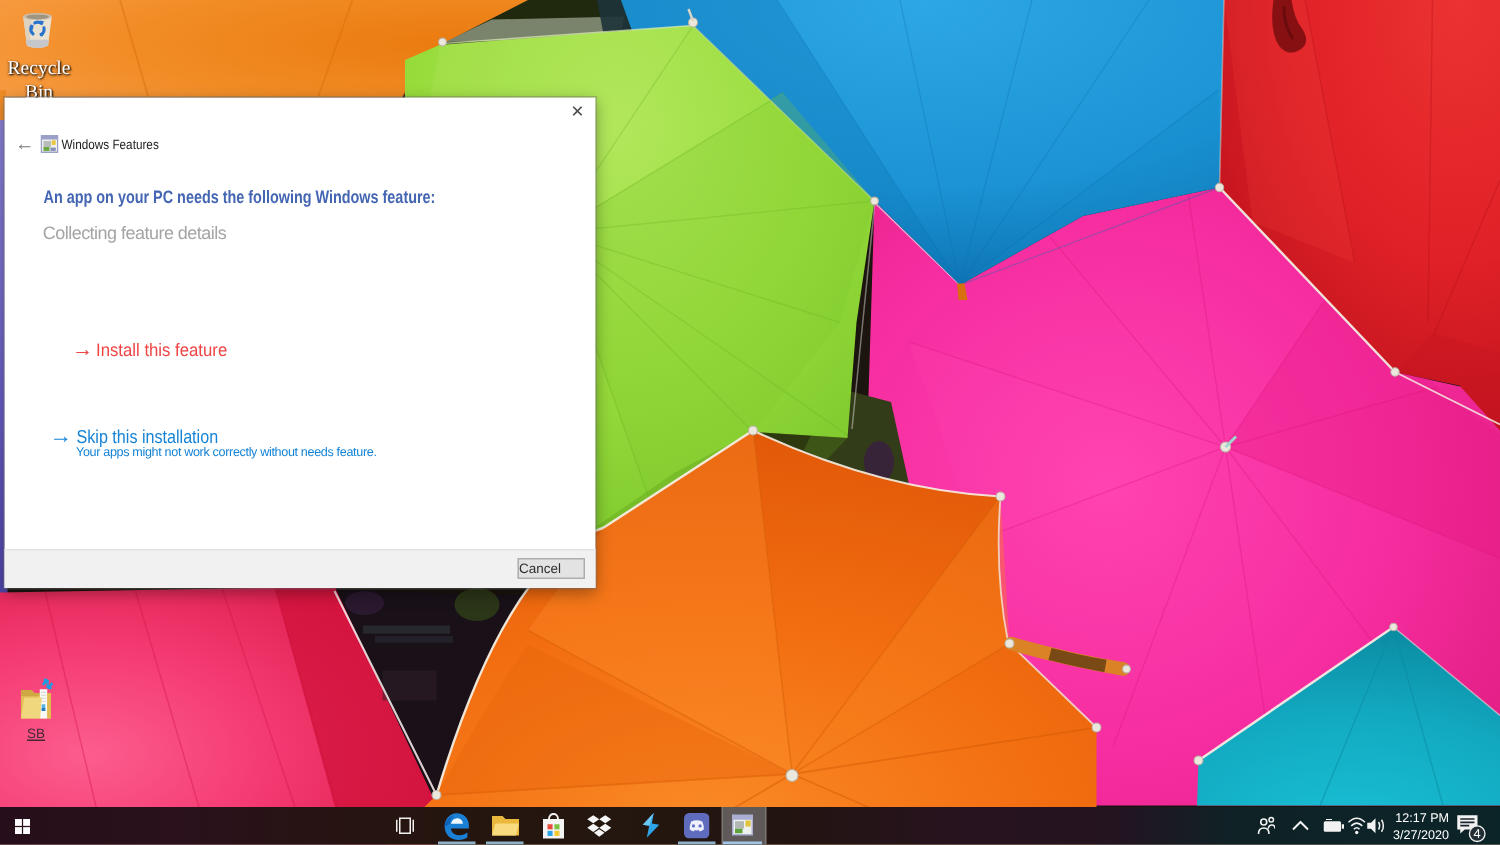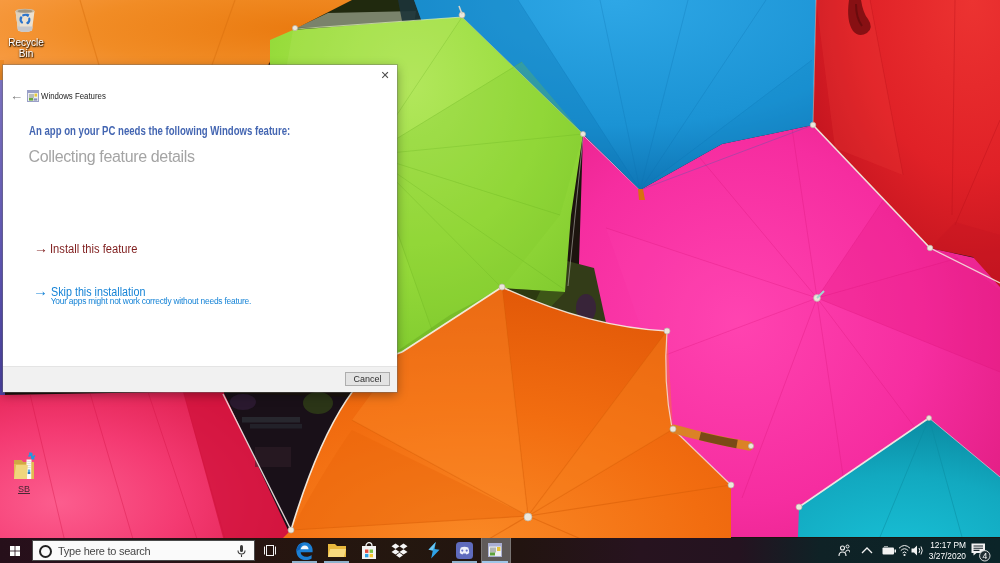--- a/index.html
+++ b/index.html
@@ -13,35 +13,35 @@
     box-shadow:0 3px 10px rgba(0,0,0,.35);outline:1px solid rgba(110,110,110,.4);}
   #dlg .x{position:absolute;right:4px;top:3px;width:16px;height:14px;color:#4d4d4d;
     font-size:11px;line-height:14px;text-align:center;}
   #ttl{position:absolute;left:0;top:25px;height:14px;width:100%;}
   #back{position:absolute;left:7px;top:-2.5px;color:#7a7a7a;font-size:13px;}
   #wficon{position:absolute;left:24px;top:0px;}
   #ttxt{position:absolute;left:38px;top:1px;font-size:9px;color:#1b1b1b;white-space:nowrap;
     transform:scaleX(.87);transform-origin:0 50%;}
   #head{position:absolute;left:25.5px;top:58.5px;font-size:12px;color:#4466b2;
     font-weight:bold;white-space:nowrap;transform:scaleX(.8);transform-origin:0 50%;}
-  #coll{position:absolute;left:25.5px;top:82.5px;font-size:16px;color:#a4a4a4;
+  #coll{position:absolute;left:25.5px;top:82.5px;font-size:12px;color:#a4a4a4;
     letter-spacing:-0.35px;}
   .act{position:absolute;font-size:12px;letter-spacing:-0.4px;white-space:nowrap;}
-  #inst{left:31px;top:159px;color:#7f1d1d;margin-top:16px;}
+  #inst{left:45px;top:159px;color:#ef4444;}
   #inst span{display:inline-block;margin-left:2px;letter-spacing:0;transform:scaleX(.93);transform-origin:0 50%;}
   #skip{left:30px;top:217px;color:#1583d6;font-size:12.5px;}
   #skip b{font-weight:normal;display:inline-block;margin-left:3px;letter-spacing:0;transform:scaleX(.86);transform-origin:0 50%;}
   .act i{font-style:normal;font-size:14px;letter-spacing:0;}
   #skip i{font-size:15px;color:#1583d6;}
   #skipsub{position:absolute;left:47.7px;top:231px;font-size:8.4px;color:#1583d6;
     letter-spacing:-0.22px;white-space:nowrap;}
   #foot{position:absolute;left:0;bottom:0;width:100%;height:25px;background:#f1f1f1;
     border-top:1px solid #e4e4e4;}
   #cancel{position:absolute;right:7px;top:5px;width:43px;height:12px;background:#e3e3e3;
-    border:1px solid #aeaeae;font-size:9px;color:#2e2e2e;text-align:center;
+    border:1px solid #aeaeae;font-size:9px;color:#2e2e2e;text-align:left;
     line-height:12px;}
   
   #tb{position:absolute;left:0;top:538px;width:1000px;height:25px;
     background:linear-gradient(90deg,#260f1a 0%,#2a111c 12%,#261410 24%,#24170f 40%,
       #221410 52%,#27131f 64%,#241320 74%,#0f2226 82%,#0b2428 100%);}
   #sbox{position:absolute;left:32px;top:2px;width:223px;height:21px;background:#fafafa;
     border:1px solid #4a4a4a;box-sizing:border-box;}
   #sbox .ring{position:absolute;left:6px;top:3.5px;width:9px;height:9px;border:2px solid #222;
     border-radius:50%;}
   #sbox .st{position:absolute;left:25px;top:3.5px;font-size:11px;color:#464646;
@@ -262,21 +262,21 @@
       <path d="M10,18.6 a4.6,4.6 0 0 1 -1,-5.2"></path>
       <path d="M11.2,11.3 a4.6,4.6 0 0 1 4.6,.3"></path>
       <path d="M17.3,14.6 a4.6,4.6 0 0 1 -1.8,4.6"></path>
     </g>
     <g fill="#2a74cc">
       <path d="M7.6,13.8 l2.8,-1.2 -.4,3.2 z"></path>
       <path d="M14.6,9.6 l3,.8 -2.3,2.3 z"></path>
       <path d="M17.2,17.2 l-.6,3.1 -2.5,-2 z"></path>
     </g>
   </svg>
-  <div class="lbl" style="left:0px;top:37px;width:52px;font-size:10px;">Recycle Bin</div>
+  <div class="lbl" style="left:0px;top:37px;width:52px;font-size:13px;font-family:Liberation Serif, serif;">Recycle Bin</div>
 
   <svg style="position:absolute;left:13px;top:452px" width="23" height="30" viewBox="0 0 23 30">
     <path d="M1,8 L8,8 L10,10 L21,10 L21,27 L1,27 Z" fill="#e2ba52"></path>
     <path d="M1,8 L8,8 L10,10 L21,10 L21,12 L1,12 Z" fill="#cfa844"></path>
     <path d="M13.5,7.5 L18.5,7.5 L18.5,27 L13.5,27 Z" fill="#fbfaf6"></path>
     <path d="M14.3,9.5 h3.4 M14.3,11.5 h3.4 M14.3,13.5 h3.4 M14.3,15.5 h3.4" stroke="#d4d4d0" stroke-width=".7"></path>
     <path d="M14.8,17.5 l2.4,0 0,4.5 -2.4,0 z" fill="#58b2e4"></path>
     <path d="M14.8,20 l2.4,0 0,2 -2.4,0 z" fill="#2a7cc0"></path>
     <path d="M1,27 L3,13 L14.8,13 L13.8,27 Z" fill="#f0d67c"></path>
     <path d="M18.5,10 L21,10 L21,27 L18.5,27 Z" fill="#e2ba52"></path>
@@ -311,29 +311,20 @@
       </div>
   </div>
 
   <div id="tb">
     <svg style="position:absolute;left:10px;top:7.5px" width="10" height="10" viewBox="0 0 12 12">
       <rect x="0" y="0" width="5.5" height="5.5" fill="#fff"></rect>
       <rect x="6.5" y="0" width="5.5" height="5.5" fill="#fff"></rect>
       <rect x="0" y="6.5" width="5.5" height="5.5" fill="#fff"></rect>
       <rect x="6.5" y="6.5" width="5.5" height="5.5" fill="#fff"></rect>
     </svg>
-    <div id="sbox">
-      <div class="ring"></div>
-      <div class="st">Type here to search</div>
-      <svg style="position:absolute;right:8px;top:4px" width="9" height="13" viewBox="0 0 9 13">
-        <rect x="3" y="0" width="3" height="7" rx="1.5" fill="#3a3a3a"></rect>
-        <path d="M1,5.5 a3.5,3.5 0 0 0 7,0" fill="none" stroke="#3a3a3a" stroke-width="1.1"></path>
-        <line x1="4.5" y1="9.5" x2="4.5" y2="12" stroke="#3a3a3a" stroke-width="1.1"></line>
-      </svg>
-    </div>
 
     <svg style="position:absolute;left:263px;top:6px" width="14" height="13" viewBox="0 0 14 13">
       <rect x="3.5" y="1.5" width="7" height="10" fill="none" stroke="#f2f2f2" stroke-width="1"></rect>
       <path d="M1.5,2.5 v8 M12.5,2.5 v8" stroke="#f2f2f2" stroke-width="1"></path>
     </svg>
 
     <svg style="position:absolute;left:295px;top:3px" width="19" height="19" viewBox="0 0 19 19">
       <path d="M9.6,1.2 c4.7,0 8,3.5 8,7.9 l0,2.2 -12,0 c.3,2.9 2.7,4.5 5.7,4.5 2.1,0 3.9,-.7 5.3,-1.8 l0,3.4 c-1.5,1 -3.5,1.6 -5.8,1.6 c-5.3,0 -9.2,-3.4 -9.4,-8.6 C1.2,5.1 4.9,1.2 9.6,1.2 Z" fill="#1b7fd4"></path>
       <path d="M5.6,8.2 c.5,-2.3 2.1,-3.7 4.2,-3.7 c2.2,0 3.6,1.5 3.8,3.7 z" fill="#fff" opacity=".95"></path>
       <path d="M1.4,10.4 C1.6,6.2 4.2,3.4 7.6,2.6 c-1.8,1.5 -2.4,3.4 -2.6,5.6 l-3.6,2.2 z" fill="#0e62b8"></path>

